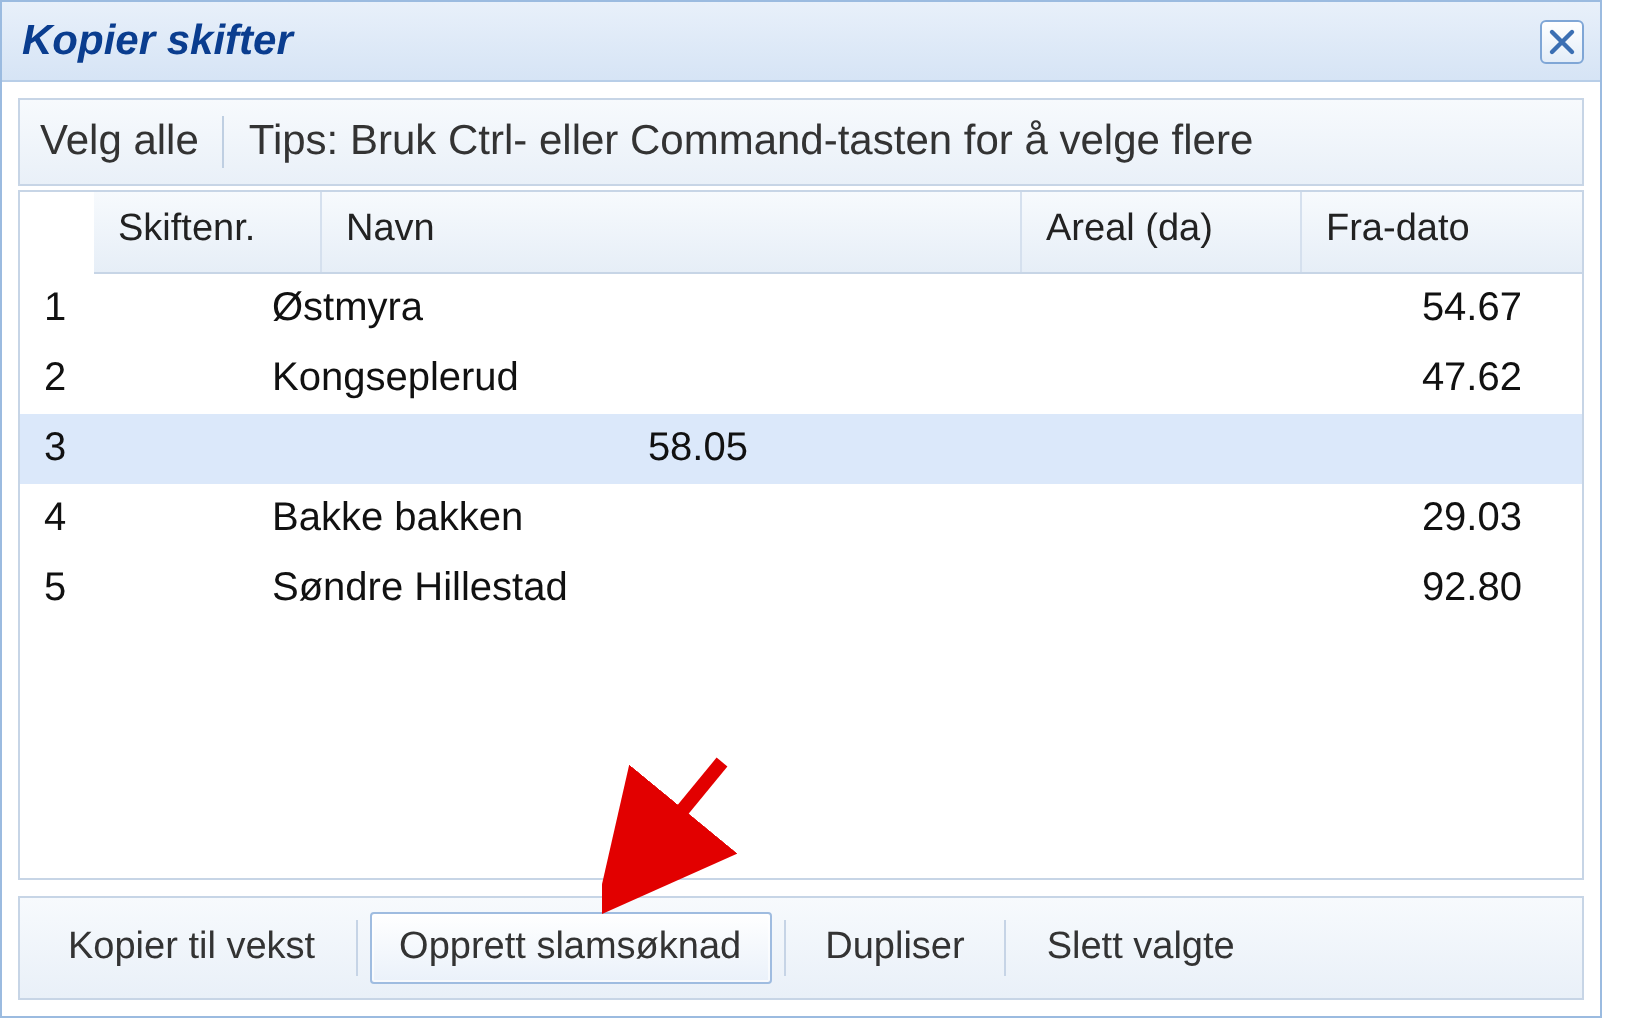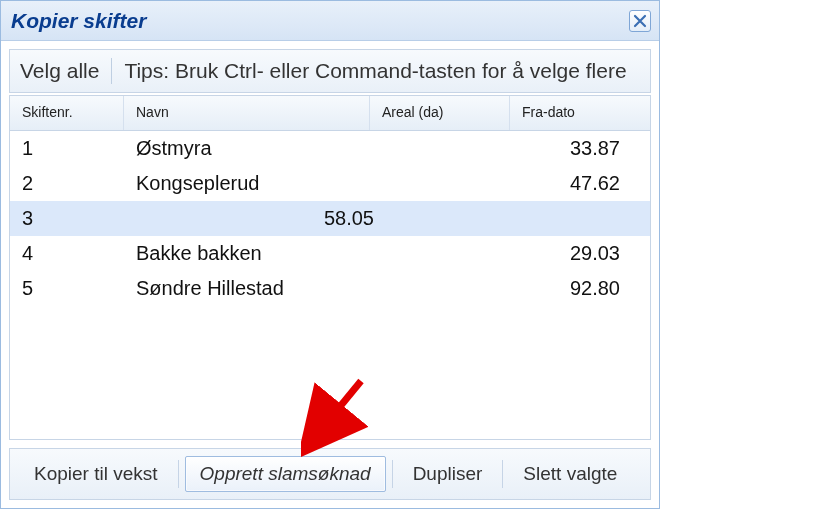--- a/index.html
+++ b/index.html
@@ -4,21 +4,21 @@
 <style>
   * { box-sizing: border-box; }
   html, body {
     margin: 0; padding: 0;
     font-family: -apple-system, BlinkMacSystemFont, "Segoe UI", Arial, sans-serif;
     font-size: 18px;
     background: #fff;
     color: #222;
   }
   .dialog {
-    width: 660px;
+    width: 801px;
     height: 509px;
     border: 1px solid #9bbbe0;
     background: #fff;
     position: relative;
     display: flex;
     flex-direction: column;
   }
   
   .titlebar {
     height: 40px;
@@ -76,22 +76,23 @@
     flex: 1;
     display: flex;
     flex-direction: column;
     background: #fff;
     overflow: hidden;
   }
   .grid-header {
     display: flex;
     background: linear-gradient(#f7fafd, #e6eef7);
     border-bottom: 1px solid #c7d5e6;
-    font-size: 14px;
+    font-size: 19px;
     color: #222;
+    margin-left: 37px;
   }
   .grid-header .col {
     padding: 8px 10px 10px 12px;
     border-right: 1px solid #d5e0ee;
   }
   .grid-header .col:last-child { border-right: none; }
 
   .col-num   { width: 114px; }
   .col-name  { flex: 1; }
   .col-date  { width: 140px; }
@@ -132,21 +133,20 @@
     cursor: pointer;
   }
   .footer .vsep {
     width: 1px; height: 28px; background: #c6d4e6;
     margin: 0 2px;
   }
   .footer .btn.highlight {
     border: 1px solid #9fbce0;
     background: linear-gradient(#ffffff, #eaf1fa);
     box-shadow: inset 0 0 0 1px rgba(255,255,255,0.6);
-    font-style: italic;
   }
 
   
   .arrow {
     position: absolute;
     left: 300px;
     top: 370px;
     pointer-events: none;
   }
 </style>
@@ -175,21 +175,21 @@
       <div class="col col-num">Skiftenr.</div>
       <div class="col col-name">Navn</div>
       <div class="col col-area">Areal (da)</div>
       <div class="col col-date">Fra-dato</div>
     </div>
     <div class="grid-body" id="grid-body">
         <div class="row">
           <div class="cell col-num">1</div>
           <div class="cell col-name">Østmyra</div>
           <div class="cell col-date"></div>
-          <div class="cell col-area">33.87</div>
+          <div class="cell col-area">54.67</div>
         </div>
         <div class="row">
           <div class="cell col-num">2</div>
           <div class="cell col-name">Kongseplerud</div>
           <div class="cell col-date"></div>
           <div class="cell col-area">47.62</div>
         </div>
         <div class="row selected">
           <div class="cell col-num">3</div>
           <div class="cell col-date"></div>

